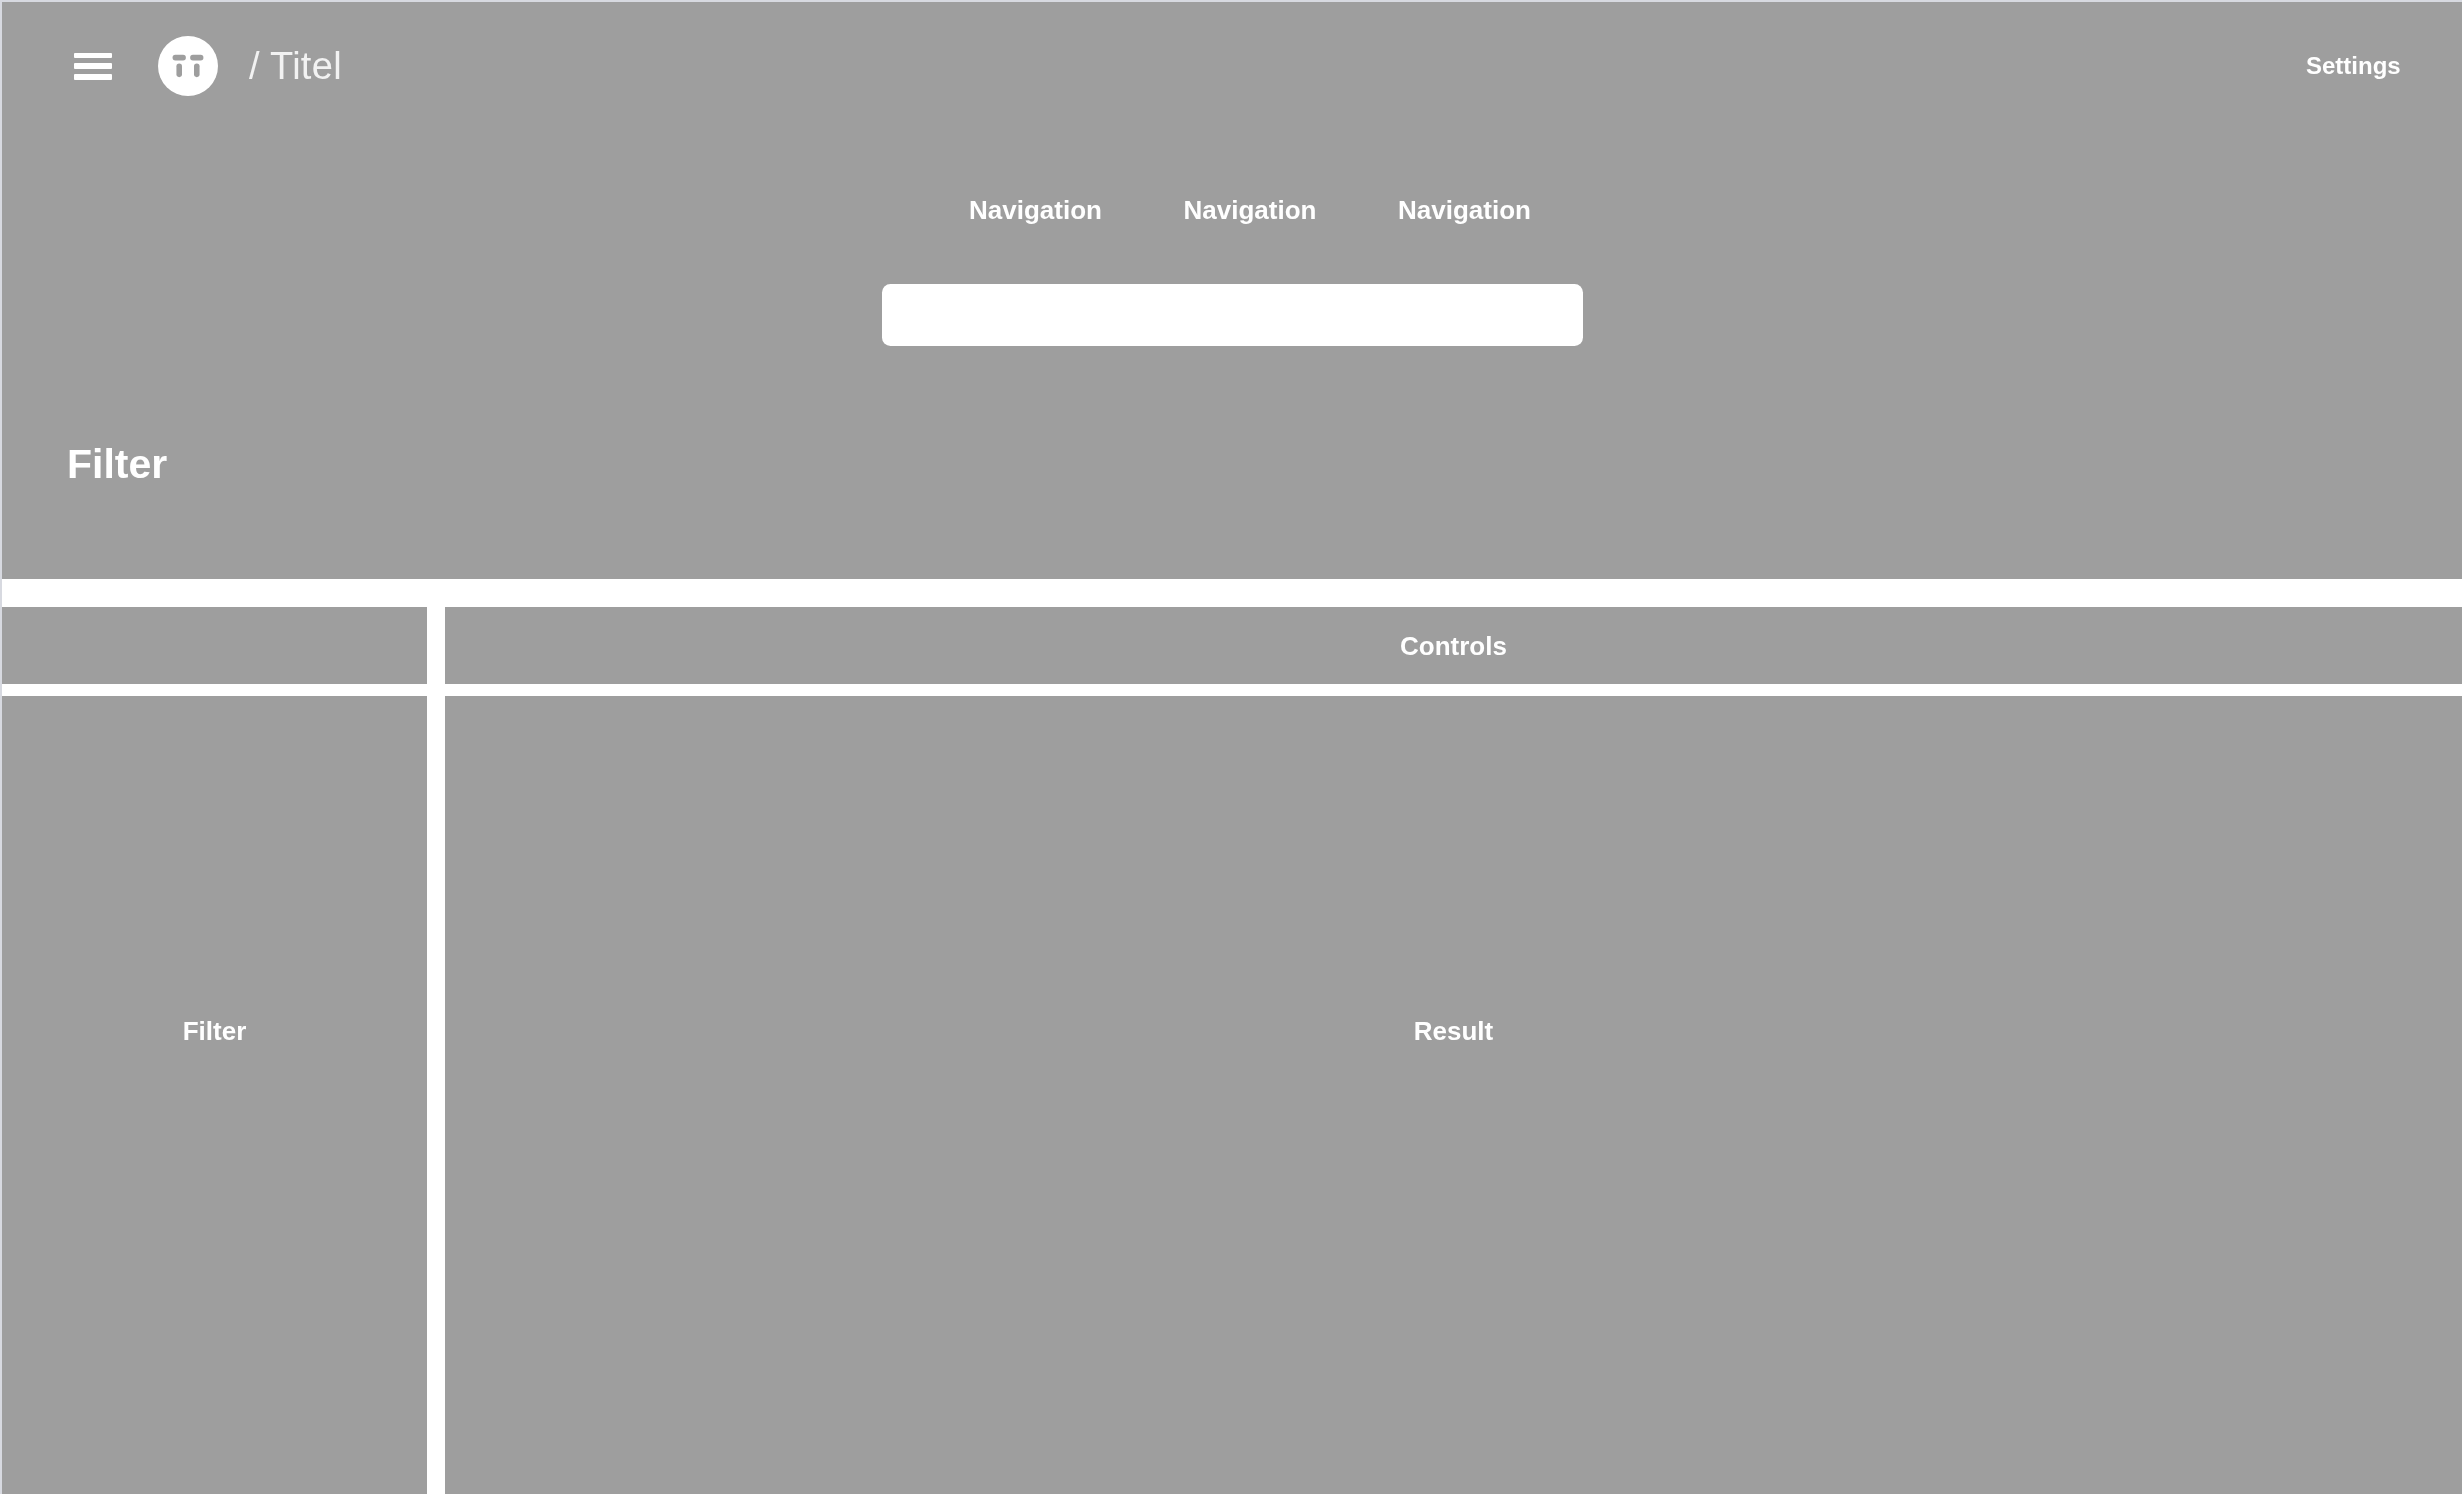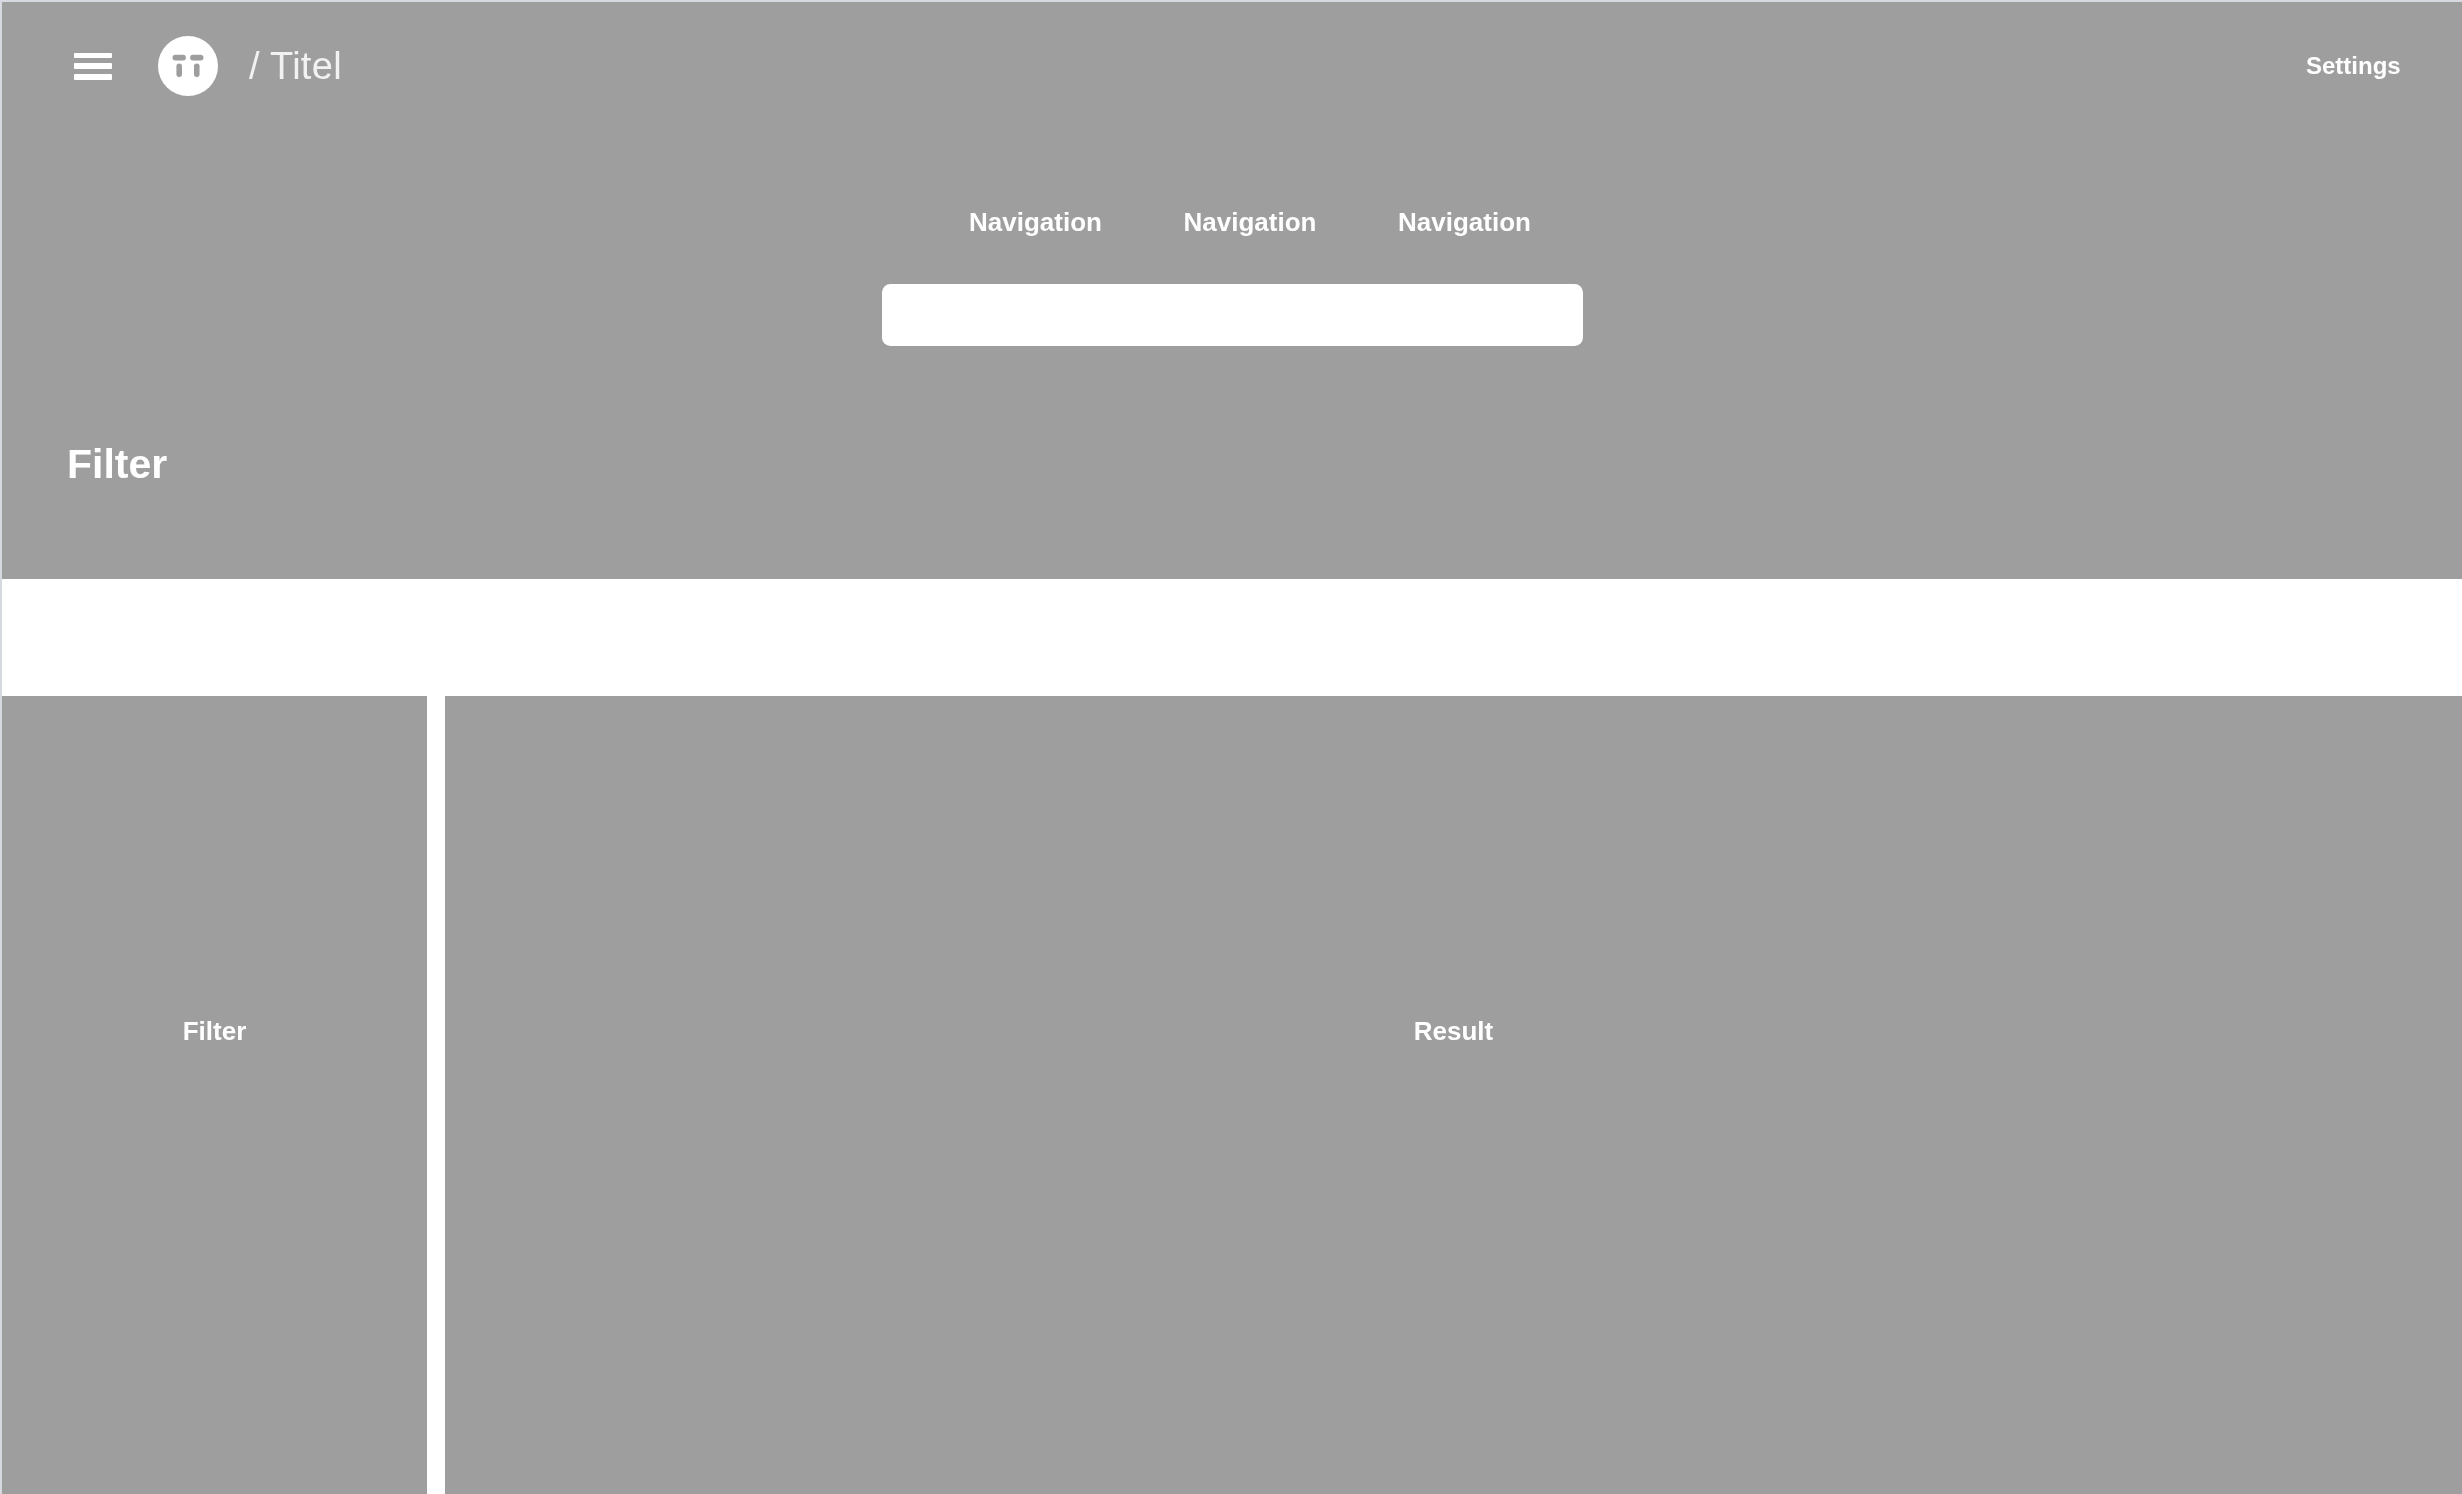--- a/index.html
+++ b/index.html
@@ -93,21 +93,21 @@
     line-height: 1;
     white-space: nowrap;
     cursor: pointer;
     margin-right: 10.3px;
   }
 
   
   .nav-row {
     position: absolute;
     left: 0;
-    top: 204px;
+    top: 192px;
     width: 100%;
     display: flex;
     justify-content: center;
     gap: 68px;
     padding-left: 36px;
   }
 
   .nav-item {
     color: #ffffff;
     font-size: 26px;
@@ -280,20 +280,26 @@
     </nav>
 
     <div class="search-wrap">
       <input class="search-input" type="text" placeholder="" style="">
     </div>
 
     <h1 class="page-title">Filter</h1>
 
   </div>
 
+  <div class="controls-row">
+    <div class="controls-side"></div>
+    <div class="controls-bar">
+      <div class="controls-label">Controls</div>
+    </div>
+  </div>
 
   <div class="main-row">
 
     <div class="filter-panel">
       <div class="panel-label">Filter</div>
     </div>
 
     <div class="result-panel">
       <div class="panel-label">Result</div>
     </div>

